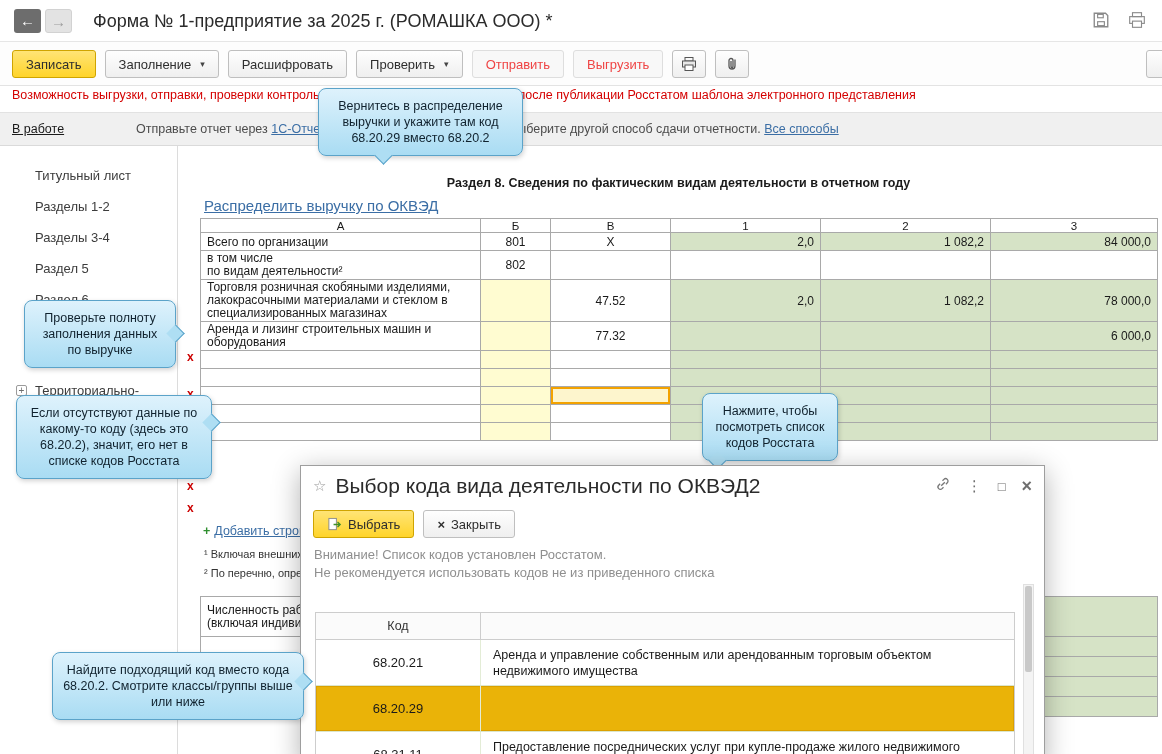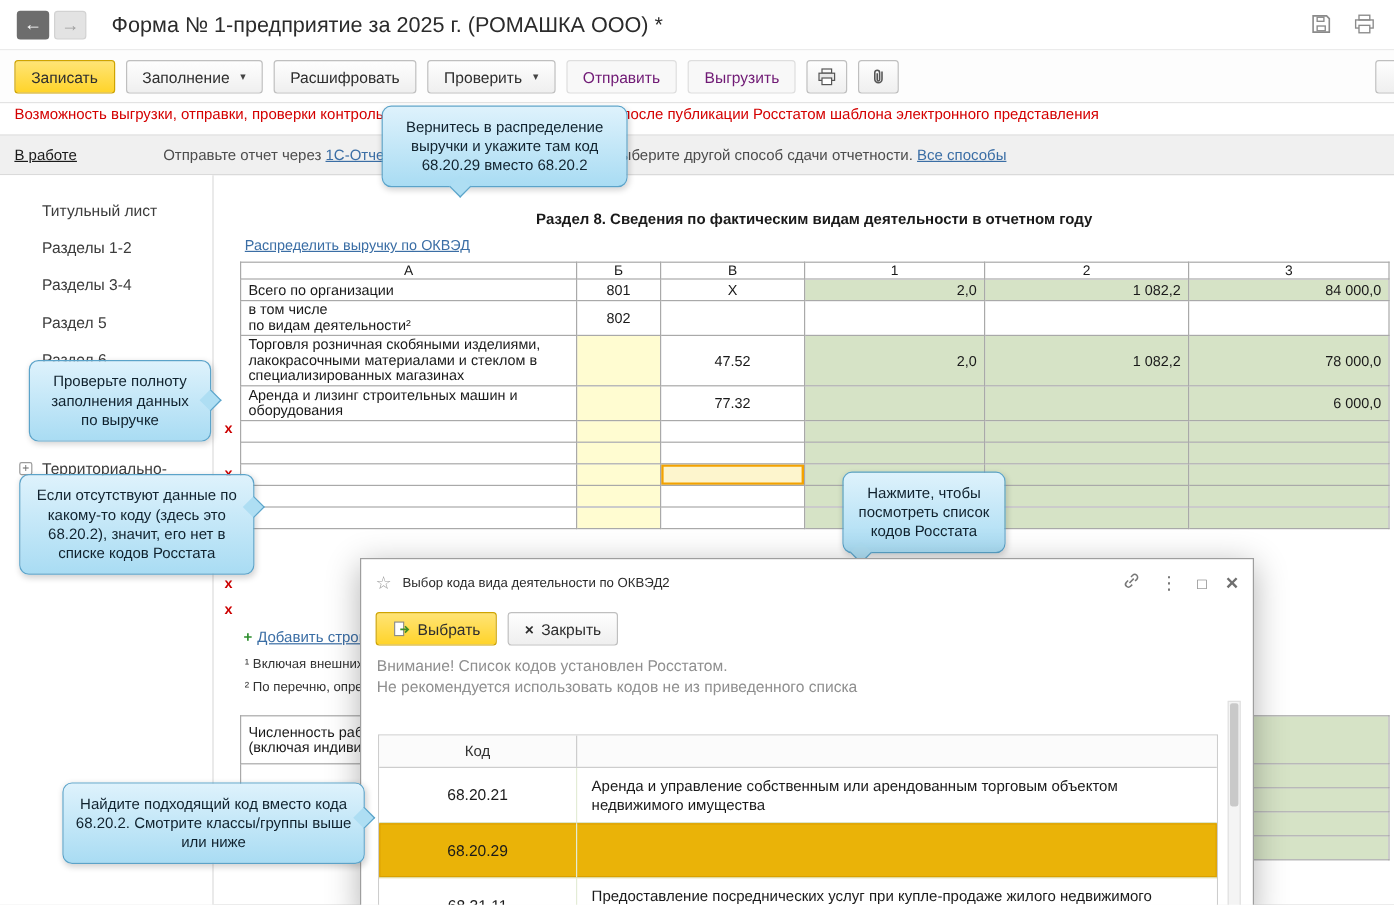--- a/index.html
+++ b/index.html
@@ -16,21 +16,21 @@
   .title-icons { position:absolute; right:16px; top:11px; display:flex; gap:18px; }
   .title-icons svg { display:block; }
 
   
   .toolbar { position:absolute; left:0; top:42px; width:100%; height:44px; background:#fdfdfd; border-bottom:1px solid #e3e3e3; }
   .toolbar-inner { position:absolute; left:12px; top:8px; display:flex; gap:9px; align-items:center; }
   .btn { display:inline-flex; align-items:center; justify-content:center; gap:6px; height:28px; padding:0 13px;
          border:1px solid #bfbfbf; border-radius:3px; background:linear-gradient(#fefefe,#efefef);
          font-size:13px; color:#2e2e2e; cursor:pointer; white-space:nowrap; }
   .btn.primary { background:linear-gradient(#ffe476,#ffd42a); border-color:#cfa400; }
-  .btn.disabled { color:#701a75; background:#f8f8f8; border-color:#dedede; cursor:default; }
+  .btn.disabled { color:#ef4444; background:#f8f8f8; border-color:#dedede; cursor:default; }
   .btn .caret { font-size:9px; color:#444; margin-left:3px; }
   .btn.iconbtn { width:34px; padding:0; }
   .btn.sliver { position:absolute; left:1146px; top:8px; width:44px; }
 
   
   .warnline { position:absolute; left:12px; top:88px; font-size:12.5px; color:#d40000; white-space:nowrap; }
   .statusbar { position:absolute; left:0; top:112px; width:100%; height:34px; background:#f0f0f0;
                border-top:1px solid #e2e2e2; border-bottom:1px solid #dadada; font-size:12.5px; }
   .state-link { position:absolute; left:12px; top:9px; color:#1a1a1a; text-decoration:underline; cursor:pointer; }
   .status-text { position:absolute; left:136px; top:9px; color:#4c4c4c; white-space:nowrap; }
@@ -38,21 +38,21 @@
 
   
   .sidebar { position:absolute; left:0; top:146px; width:178px; bottom:0; background:#fff; border-right:1px solid #dcdcdc; }
   .side-item { padding:8px 6px 8px 35px; font-size:13px; color:#3c3c3c; cursor:pointer; line-height:15px; }
   .side-item.gap { margin-top:60px; position:relative; }
   .expander { position:absolute; left:16px; top:10px; width:11px; height:11px; border:1px solid #9b9b9b; border-radius:2px;
               font-size:10px; line-height:9px; text-align:center; color:#6d6d6d; }
 
   
   .section-title { position:absolute; left:200px; top:176px; width:957px; text-align:center; font-size:12.5px; font-weight:bold; }
-  .distribute { position:absolute; left:204px; top:197px; font-size:12px; }
+  .distribute { position:absolute; left:204px; top:197px; font-size:15px; }
 
   table.grid { border-collapse:collapse; table-layout:fixed; background:#fff; }
   .grid td { border:1px solid #a9a9a9; font-size:12px; padding:1px 6px; background:#fff; overflow:hidden; vertical-align:middle; }
   .grid td.hdr { font-size:11.5px; text-align:center; padding:2px 4px; height:44px; }
   .grid td.ltr { font-size:11.5px; text-align:center; padding:0; height:14px; }
   .green  { background:#d6e3c6 !important; }
   .yellow { background:#fffcd1 !important; }
   .num { text-align:right; }
   .ctr { text-align:center; }
   .sm  { font-size:11.5px; line-height:13px; }
@@ -72,21 +72,21 @@
              box-shadow:1px 2px 5px rgba(0,0,0,0.18); z-index:25; }
   .tail { position:absolute; width:13px; height:13px; background:#aedef3; transform:rotate(45deg); }
   .tail.b { border-right:1px solid #5ba3c9; border-bottom:1px solid #5ba3c9; bottom:-7px; }
   .tail.r { border-top:1px solid #5ba3c9; border-right:1px solid #5ba3c9; right:-7px; }
 
   
   .dialog { position:absolute; left:300px; top:465px; width:745px; height:300px; background:#fff;
             border:1px solid #9e9e9e; box-shadow:0 6px 26px rgba(0,0,0,0.30); z-index:30; }
   .dlg-titlebar { position:absolute; left:0; top:0; width:100%; height:40px; display:flex; align-items:center; padding:0 12px; }
   .dlg-star { color:#9a9a9a; font-size:15px; margin-right:9px; cursor:pointer; }
-  .dlg-title { font-size:11px; color:#2b2b2b; white-space:nowrap; }
+  .dlg-title { font-size:21px; color:#2b2b2b; white-space:nowrap; }
   .dlg-icons { margin-left:auto; display:flex; gap:16px; align-items:center; color:#6f6f6f; }
   .dlg-icons span { cursor:pointer; }
   .dlg-kebab { font-size:15px; }
   .dlg-max { font-size:13px; }
   .dlg-close { font-size:18px; font-weight:bold; }
   .dlg-buttons { position:absolute; left:12px; top:44px; display:flex; gap:9px; }
   .dlg-warning { position:absolute; left:13px; top:80px; font-size:13px; line-height:18px; color:#8f8f8f; }
   .dlg-table { position:absolute; left:14px; top:118px; width:700px; border:1px solid #cdcdcd;margin-top:28px; }
   .dlg-thead { display:flex; height:27px; border-bottom:1px solid #cdcdcd; background:#fbfbfb; align-items:center; font-size:12.5px; color:#333; }
   .dlg-th-code { width:165px; text-align:center; border-right:1px solid #cdcdcd; align-self:stretch; line-height:26px; cursor:pointer; }

